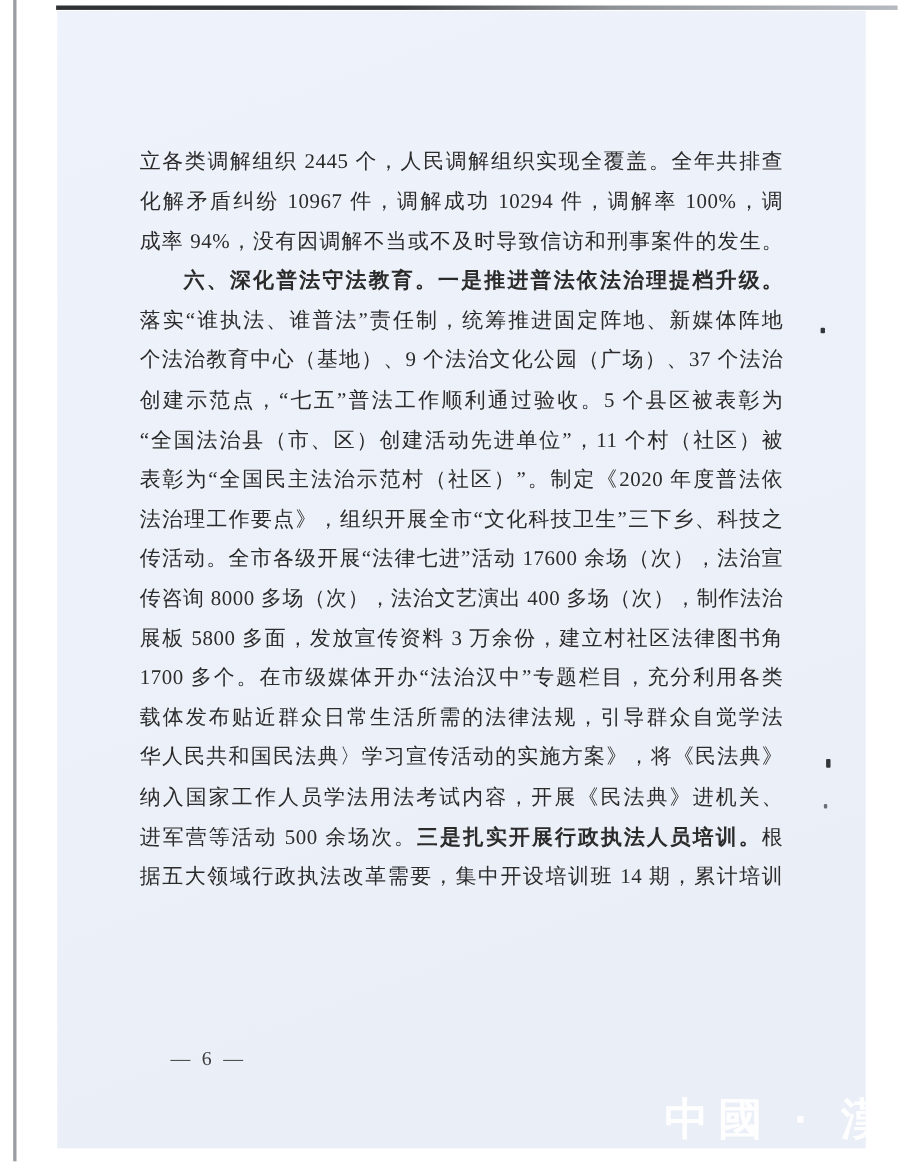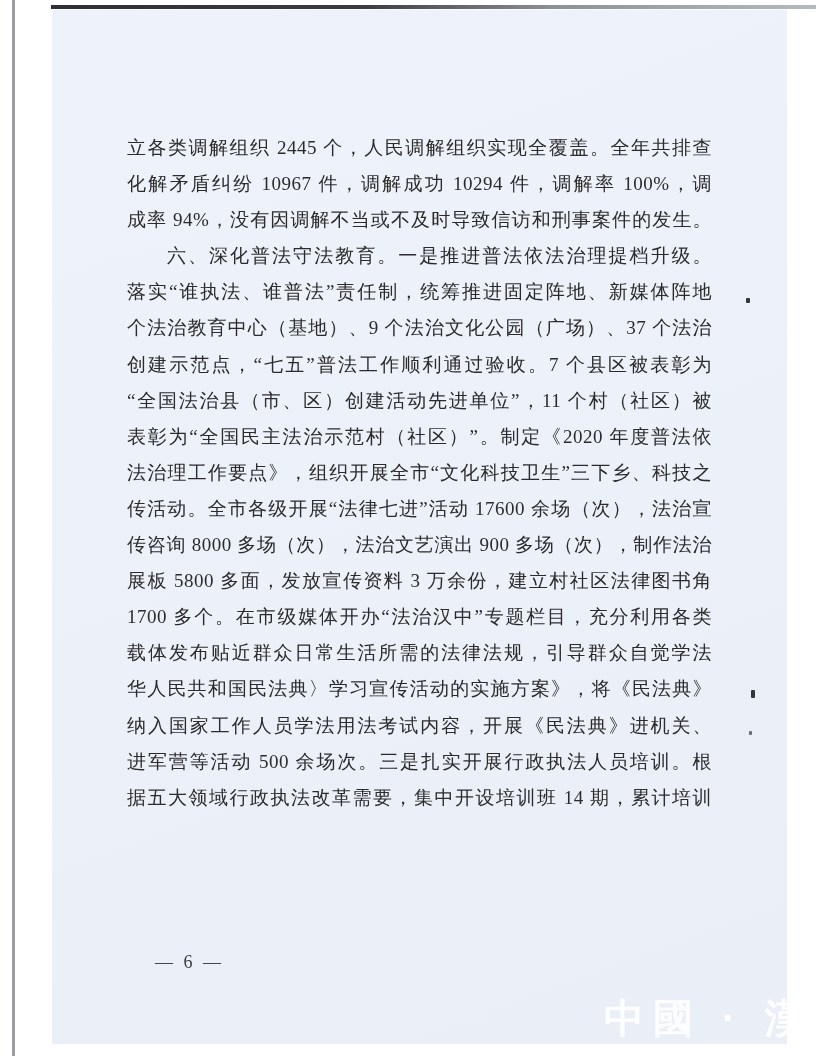--- a/index.html
+++ b/index.html
@@ -50,21 +50,21 @@
     line-height: 36.1px;
     font-size: 19px;
     color: #2b2b2b;
     text-align: justify;
     text-align-last: justify;
     white-space: nowrap;
     overflow: hidden;
     letter-spacing: 0.5px;
   }
   .line.indent { text-indent: 40px; }
-  .line .bold { font-weight: normal; }
+  .line .bold { font-weight: bold; }
   .page-number {
     position: absolute;
     left: 103px; top: 942px;
     font-size: 18px;
     color: #3c3c3c;
     letter-spacing: 3px;
     white-space: nowrap;
   }
   .watermark {
     position: absolute;
@@ -94,26 +94,26 @@
   <div class="top-line"></div>
 
   <div class="page">
     <div class="textblock">
         <div class="line"><span>立各类调解组织 2445 个，人民调解组织实现全覆盖。全年共排查</span></div>
         <div class="line"><span>化解矛盾纠纷 10967 件，调解成功 10294 件，调解率 100%，调</span></div>
         <div class="line"><span>成率 94%，没有因调解不当或不及时导致信访和刑事案件的发生。</span></div>
         <div class="line indent"><span class="bold">六、深化普法守法教育。一是推进普法依法治理提档升级。</span></div>
         <div class="line"><span>落实“谁执法、谁普法”责任制，统筹推进固定阵地、新媒体阵地</span></div>
         <div class="line"><span>个法治教育中心（基地）、9 个法治文化公园（广场）、37 个法治</span></div>
-        <div class="line"><span>创建示范点，“七五”普法工作顺利通过验收。7 个县区被表彰为</span></div>
+        <div class="line"><span>创建示范点，“七五”普法工作顺利通过验收。5 个县区被表彰为</span></div>
         <div class="line"><span>“全国法治县（市、区）创建活动先进单位”，11 个村（社区）被</span></div>
         <div class="line"><span>表彰为“全国民主法治示范村（社区）”。制定《2020 年度普法依</span></div>
         <div class="line"><span>法治理工作要点》，组织开展全市“文化科技卫生”三下乡、科技之</span></div>
         <div class="line"><span>传活动。全市各级开展“法律七进”活动 17600 余场（次），法治宣</span></div>
-        <div class="line"><span>传咨询 8000 多场（次），法治文艺演出 900 多场（次），制作法治</span></div>
+        <div class="line"><span>传咨询 8000 多场（次），法治文艺演出 400 多场（次），制作法治</span></div>
         <div class="line"><span>展板 5800 多面，发放宣传资料 3 万余份，建立村社区法律图书角</span></div>
         <div class="line"><span>1700 多个。在市级媒体开办“法治汉中”专题栏目，充分利用各类</span></div>
         <div class="line"><span>载体发布贴近群众日常生活所需的法律法规，引导群众自觉学法</span></div>
         <div class="line"><span>华人民共和国民法典〉学习宣传活动的实施方案》，将《民法典》</span></div>
         <div class="line"><span>纳入国家工作人员学法用法考试内容，开展《民法典》进机关、</span></div>
         <div class="line"><span>进军营等活动 500 余场次。</span><span class="bold">三是扎实开展行政执法人员培训。</span><span>根</span></div>
         <div class="line"><span>据五大领域行政执法改革需要，集中开设培训班 14 期，累计培训</span></div>
       </div>
 
     <div class="page-number">— 6 —</div>

